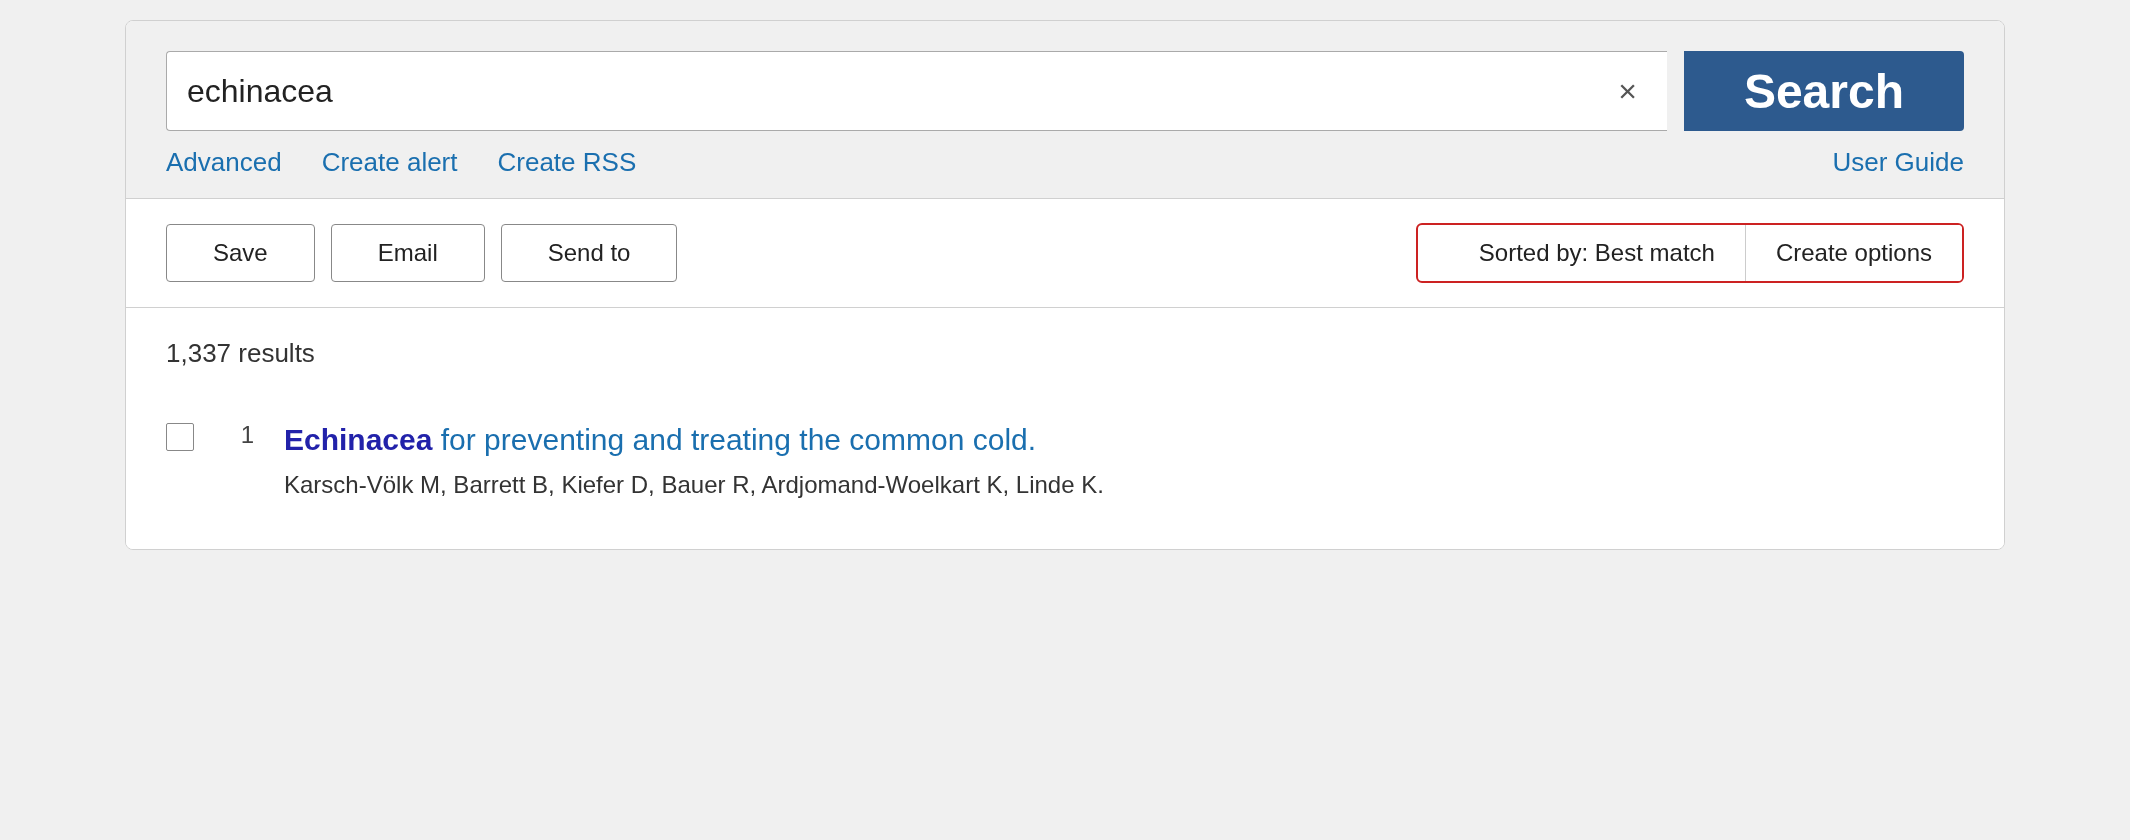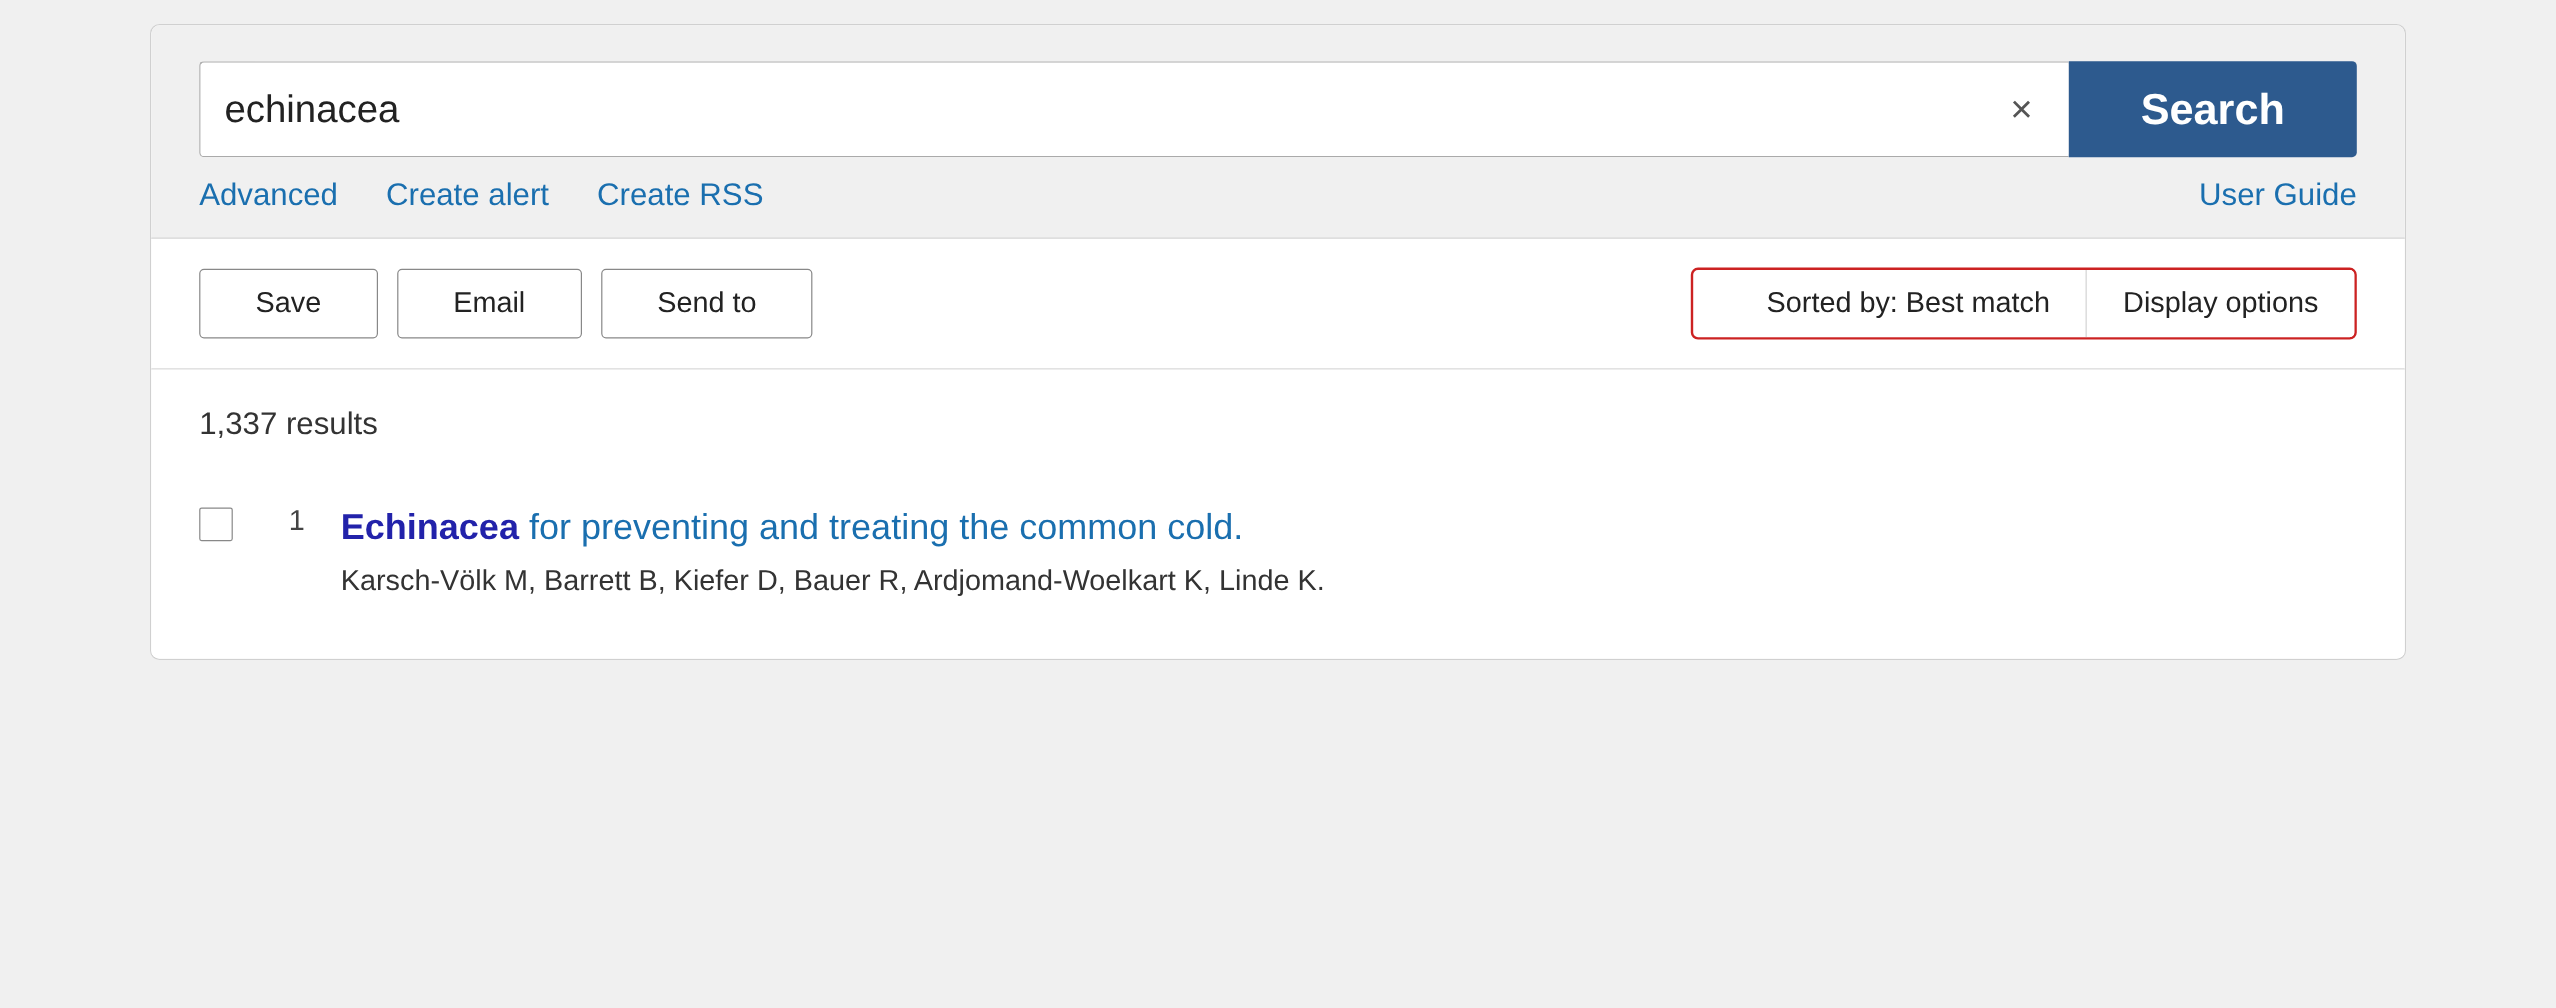--- a/index.html
+++ b/index.html
@@ -72,24 +72,25 @@
       line-height: 1;
     }
 
     .search-button {
       background: #2d5a8e;
       color: #ffffff;
       border: none;
       border-radius: 0 4px 4px 0;
       height: 80px;
       padding: 0 60px;
-      font-size: 36px;
+      font-size: 48px;
       font-weight: bold;
       cursor: pointer;
       white-space: nowrap;
+      margin-left: 17px;
     }
 
     .search-links-row {
       display: flex;
       align-items: center;
       justify-content: space-between;
     }
 
     .search-links-left {
       display: flex;
@@ -262,21 +263,21 @@
 
   <div class="toolbar-section">
     <div class="toolbar-left">
       <button class="toolbar-button">Save</button>
       <button class="toolbar-button">Email</button>
       <button class="toolbar-button">Send to</button>
     </div>
 
     <div class="toolbar-right">
       <span class="sorted-by-label">Sorted by: Best match</span>
-      <button class="display-options-button">Display options</button>
+      <button class="display-options-button">Create options</button>
     </div>
   </div>
 
   <div class="results-section">
     <div class="results-count">1,337 results</div>
 
     <div class="result-item">
       <div class="result-checkbox-wrapper">
         <input type="checkbox" class="result-checkbox" style="">
       </div>

